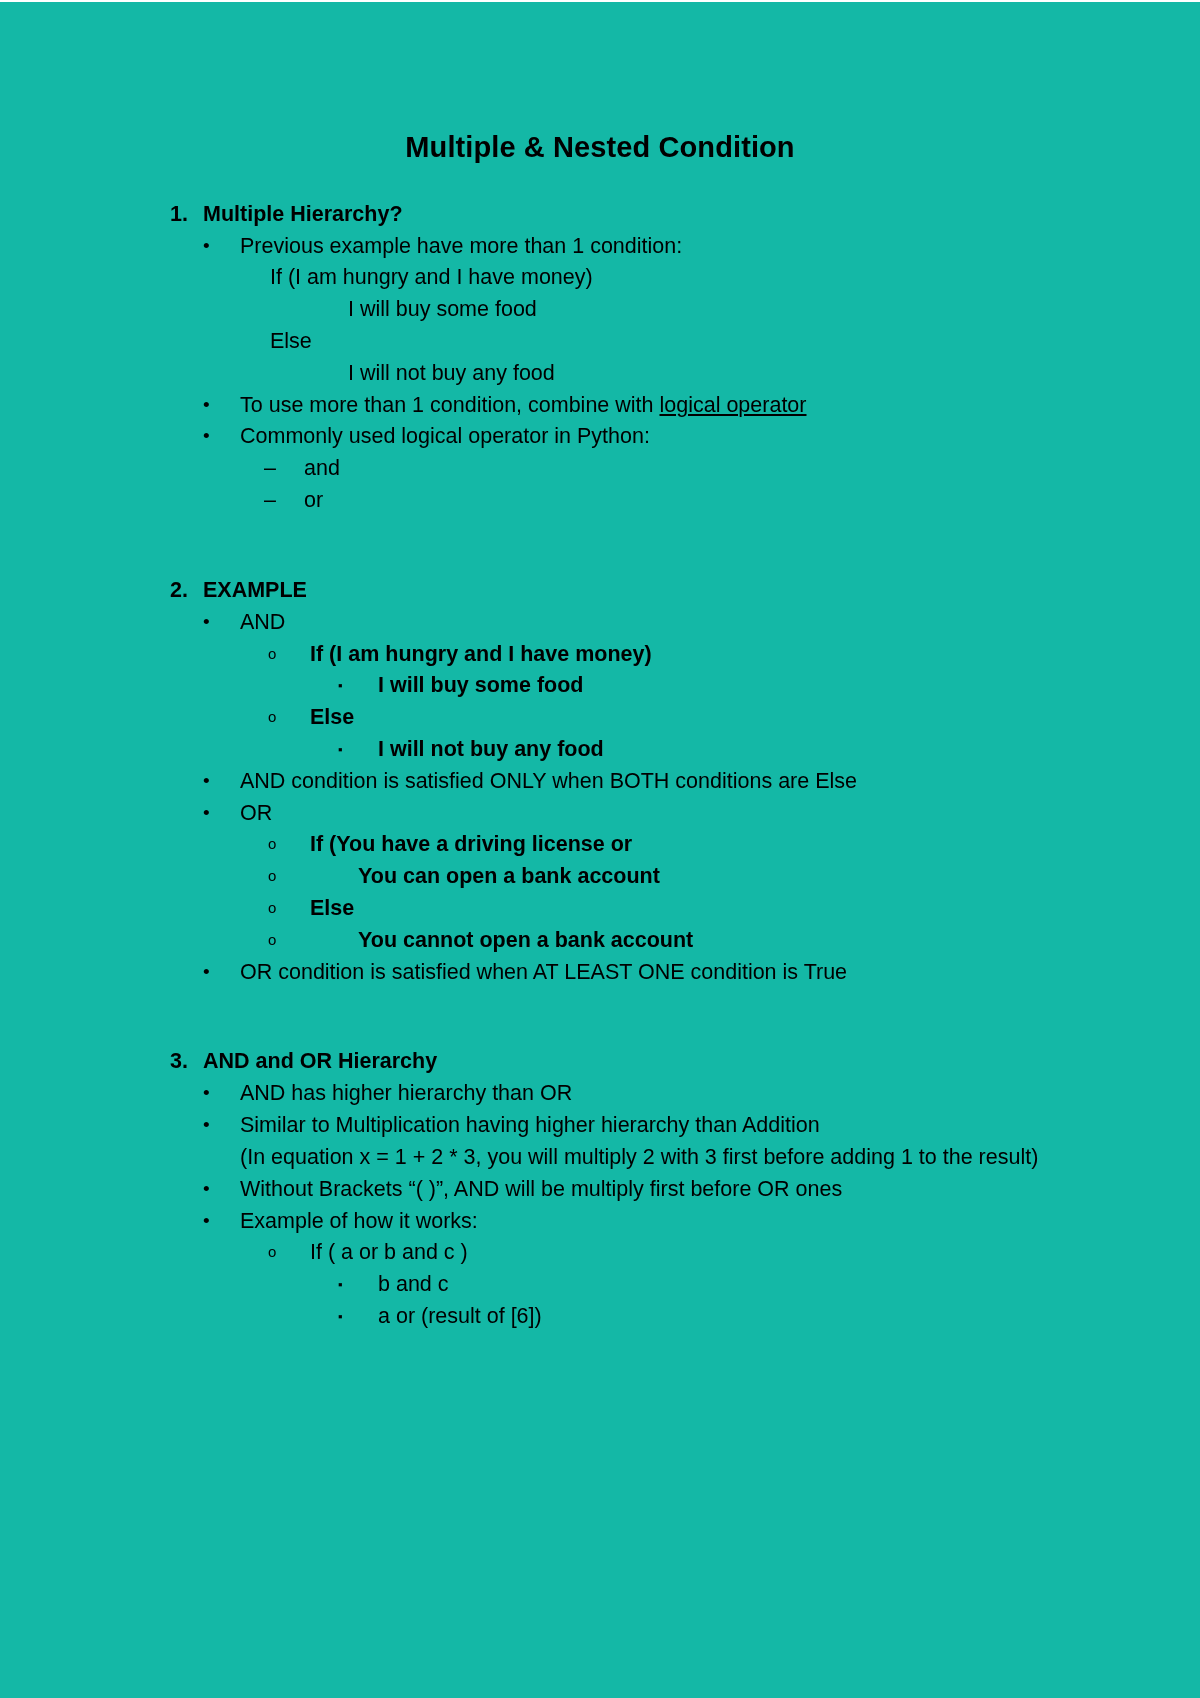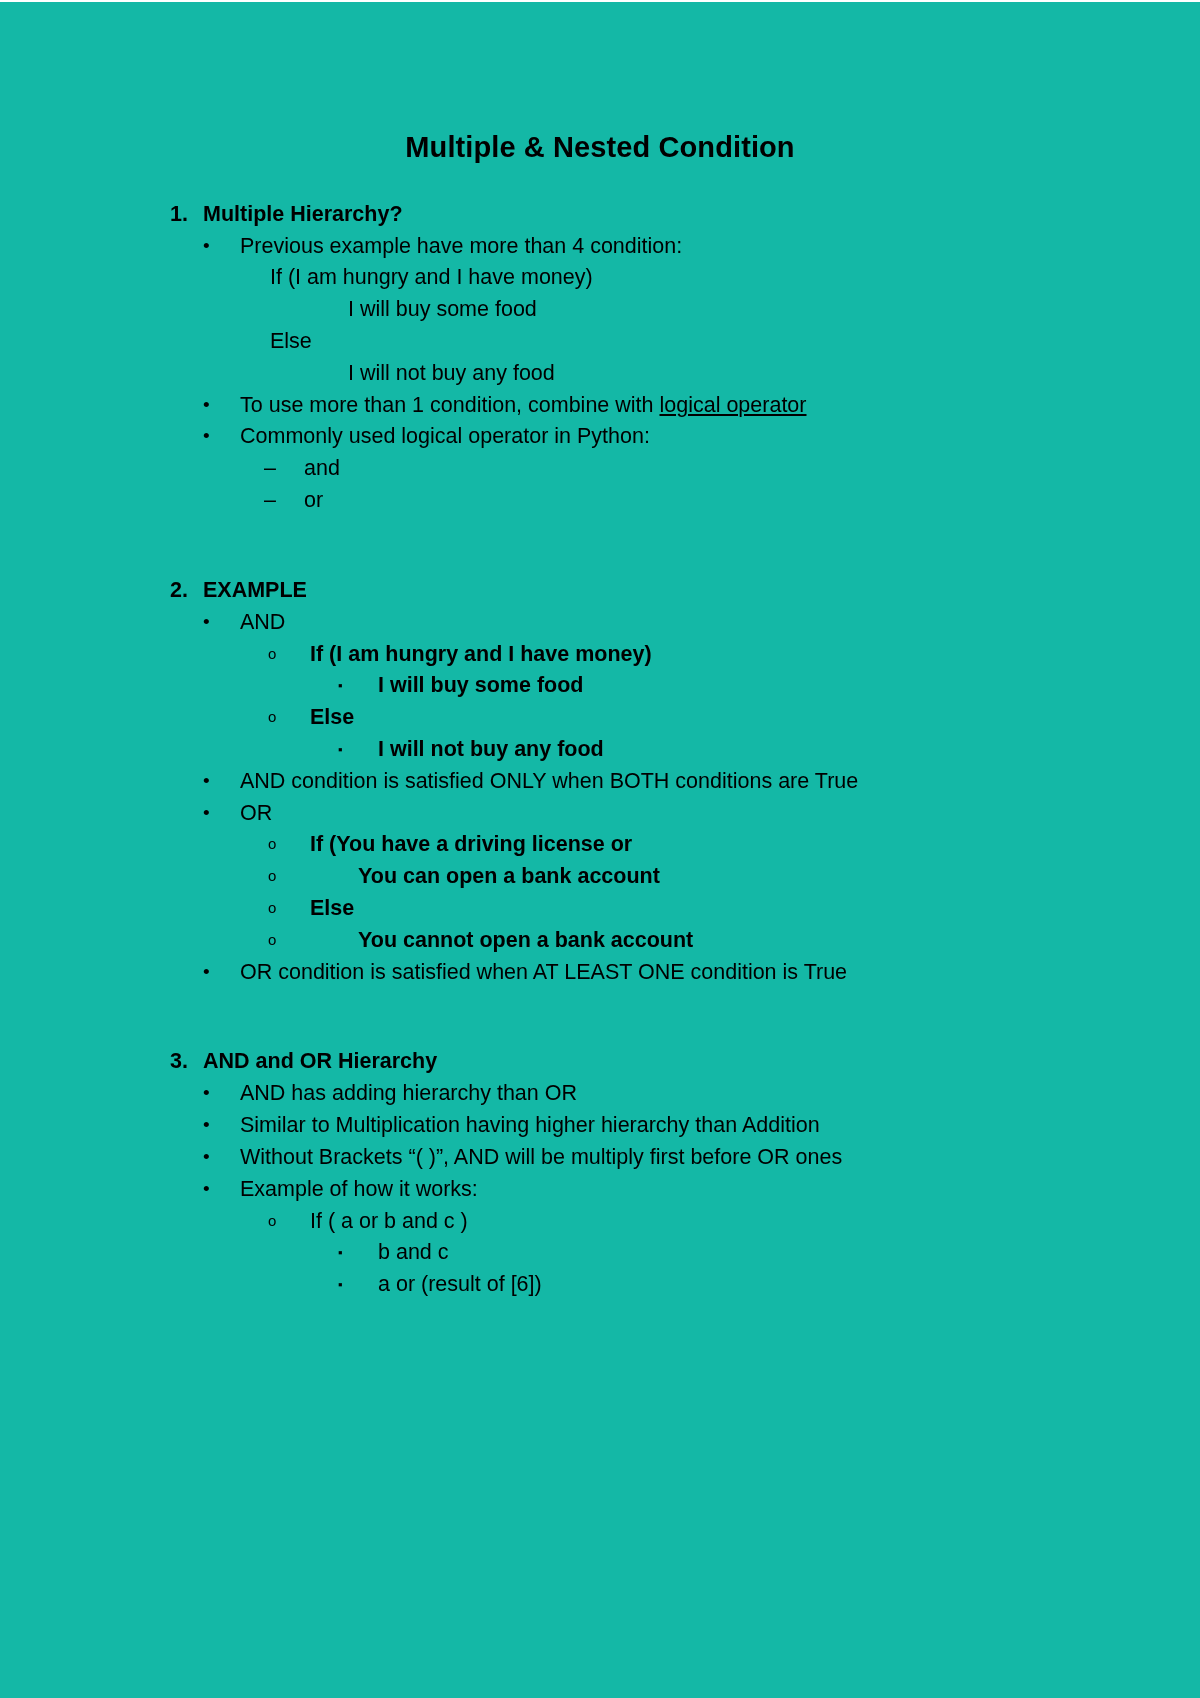--- a/index.html
+++ b/index.html
@@ -99,21 +99,21 @@
 
     <h1 class="doc-title">Multiple &amp; Nested Condition</h1>
 
     <div class="row lvl-num">
       <span class="bullet">1.</span>
       <span class="txt">Multiple Hierarchy?</span>
     </div>
 
     <div class="row lvl-b1">
       <span class="bullet">•</span>
-      <span class="txt">Previous example have more than 4 condition:</span>
+      <span class="txt">Previous example have more than 1 condition:</span>
     </div>
 
     <div class="plain ind-1">If (I am hungry and I have money)</div>
     <div class="plain ind-2">I will buy some food</div>
     <div class="plain ind-1">Else</div>
     <div class="plain ind-2">I will not buy any food</div>
 
     <div class="row lvl-b1">
       <span class="bullet">•</span>
       <span class="txt"><span>To use more than 1 condition, combine with </span><span class="u">logical operator</span></span>
@@ -157,21 +157,21 @@
       <span class="bullet">o</span>
       <span class="txt bold">Else</span>
     </div>
     <div class="row lvl-b3">
       <span class="bullet">▪</span>
       <span class="txt bold">I will not buy any food</span>
     </div>
 
     <div class="row lvl-b1">
       <span class="bullet">•</span>
-      <span class="txt">AND condition is satisfied ONLY when BOTH conditions are True</span>
+      <span class="txt">AND condition is satisfied ONLY when BOTH conditions are Else</span>
     </div>
     <div class="row lvl-b1">
       <span class="bullet">•</span>
       <span class="txt">OR</span>
     </div>
 
     <div class="row lvl-b2">
       <span class="bullet">o</span>
       <span class="txt bold">If (You have a driving license or</span>
     </div>
@@ -196,27 +196,28 @@
 
     <div class="gap-lg"></div>
 
     <div class="row lvl-num">
       <span class="bullet">3.</span>
       <span class="txt">AND and OR Hierarchy</span>
     </div>
 
     <div class="row lvl-b1">
       <span class="bullet">•</span>
-      <span class="txt">AND has adding hierarchy than OR</span>
+      <span class="txt">AND has higher hierarchy than OR</span>
     </div>
 
     <div class="row lvl-b1">
       <span class="bullet">•</span>
       <span class="txt">Similar to Multiplication having higher hierarchy than Addition</span>
     </div>
+    <div class="cont-b1">(In equation x = 1 + 2 * 3, you will multiply 2 with 3 first before adding 1 to the result)</div>
 
     <div class="row lvl-b1">
       <span class="bullet">•</span>
       <span class="txt">Without Brackets “( )”, AND will be multiply first before OR ones</span>
     </div>
     <div class="row lvl-b1">
       <span class="bullet">•</span>
       <span class="txt">Example of how it works:</span>
     </div>
 

